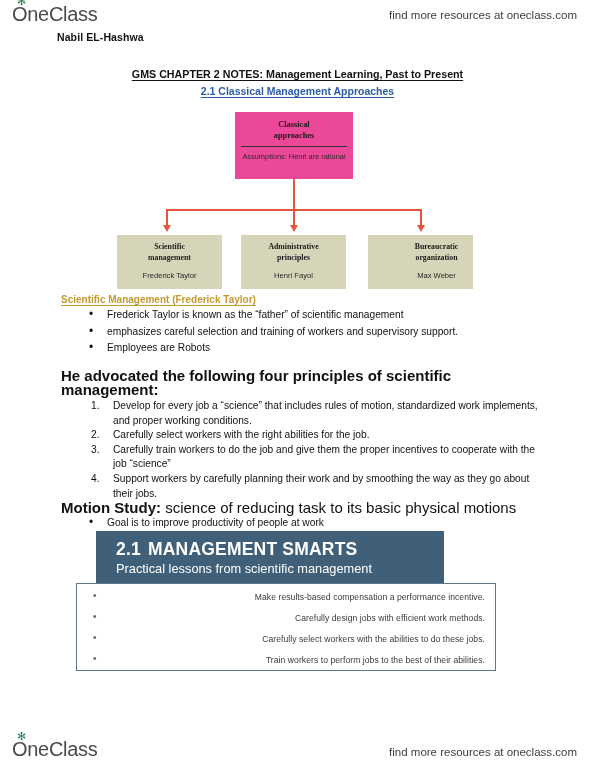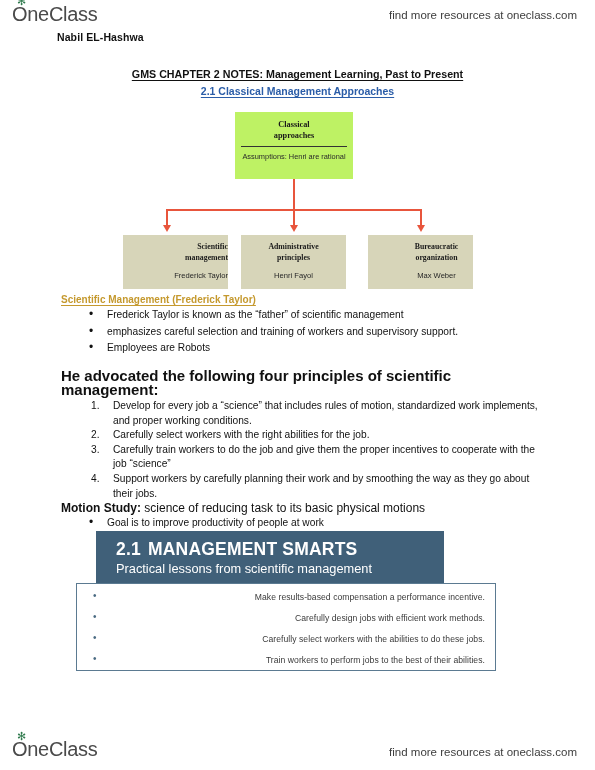--- a/index.html
+++ b/index.html
@@ -62,21 +62,21 @@
     text-decoration: underline;
     text-underline-offset: 2px;
   }
 
   
   .diagram { position: absolute; left: 0; top: 112px; width: 595px; height: 175px; }
 
   .node-top {
     position: absolute;
     left: 235px; top: 0px; width: 118px; height: 67px;
-    background: #bef264;
+    background: #ec4899;
     text-align: center;
     padding-top: 7px;
   }
   .node-top .nt-title {
     font-family: "Liberation Serif", serif;
     font-size: 8.3px; font-weight: 700; color: #1a1a1a;
     line-height: 11px;
   }
   .node-top .nt-rule {
     width: 90%; height: 1px; background: #333;
@@ -105,21 +105,21 @@
   .ah-mid   { left: 289.5px; }
   .ah-right { left: 416.5px; }
 
   .node-bot {
     position: absolute; top: 123px;
     width: 105px; height: 54px;
     background: #D7D5B9;
     text-align: center;
     padding-top: 7px;
   }
-  .nb-1 { left: 123px; text-align: right; }
+  .nb-1 { left: 117px; }
   .nb-2 { left: 241px; }
   .nb-3 { left: 368px; padding-left: 32px; }
   .node-bot .nb-title {
     font-family: "Liberation Serif", serif;
     font-size: 7.8px; font-weight: 700; color: #1a1a1a;
     line-height: 10.5px;
   }
   .node-bot .nb-person {
     margin-top: 8px;
     font-size: 7.6px; color: #262626;
@@ -152,21 +152,21 @@
   .n-list li {
     position: relative; counter-increment: n;
     font-size: 10.2px; line-height: 14.6px; color: #111;
     padding-left: 24px; margin-bottom: 0px;
   }
   .n-list li::before {
     content: counter(n) ".";
     position: absolute; left: 2px; top: 0;
   }
   .lead-inline { font-weight: 700; }
-  .plain-line { font-size: 12px; line-height: 14.6px; color:#111; }
+  .plain-line { font-size: 15px; line-height: 14.6px; color:#111; }
 
   
   .callout { position: absolute; left: 0; top: 531px; width: 595px; height: 150px; }
   .callout-head {
     position: absolute; left: 96px; top: 0;
     width: 348px; height: 52px;
     background: #406079;
     padding: 8px 0 0 20px;
     color: #ffffff;
   }

